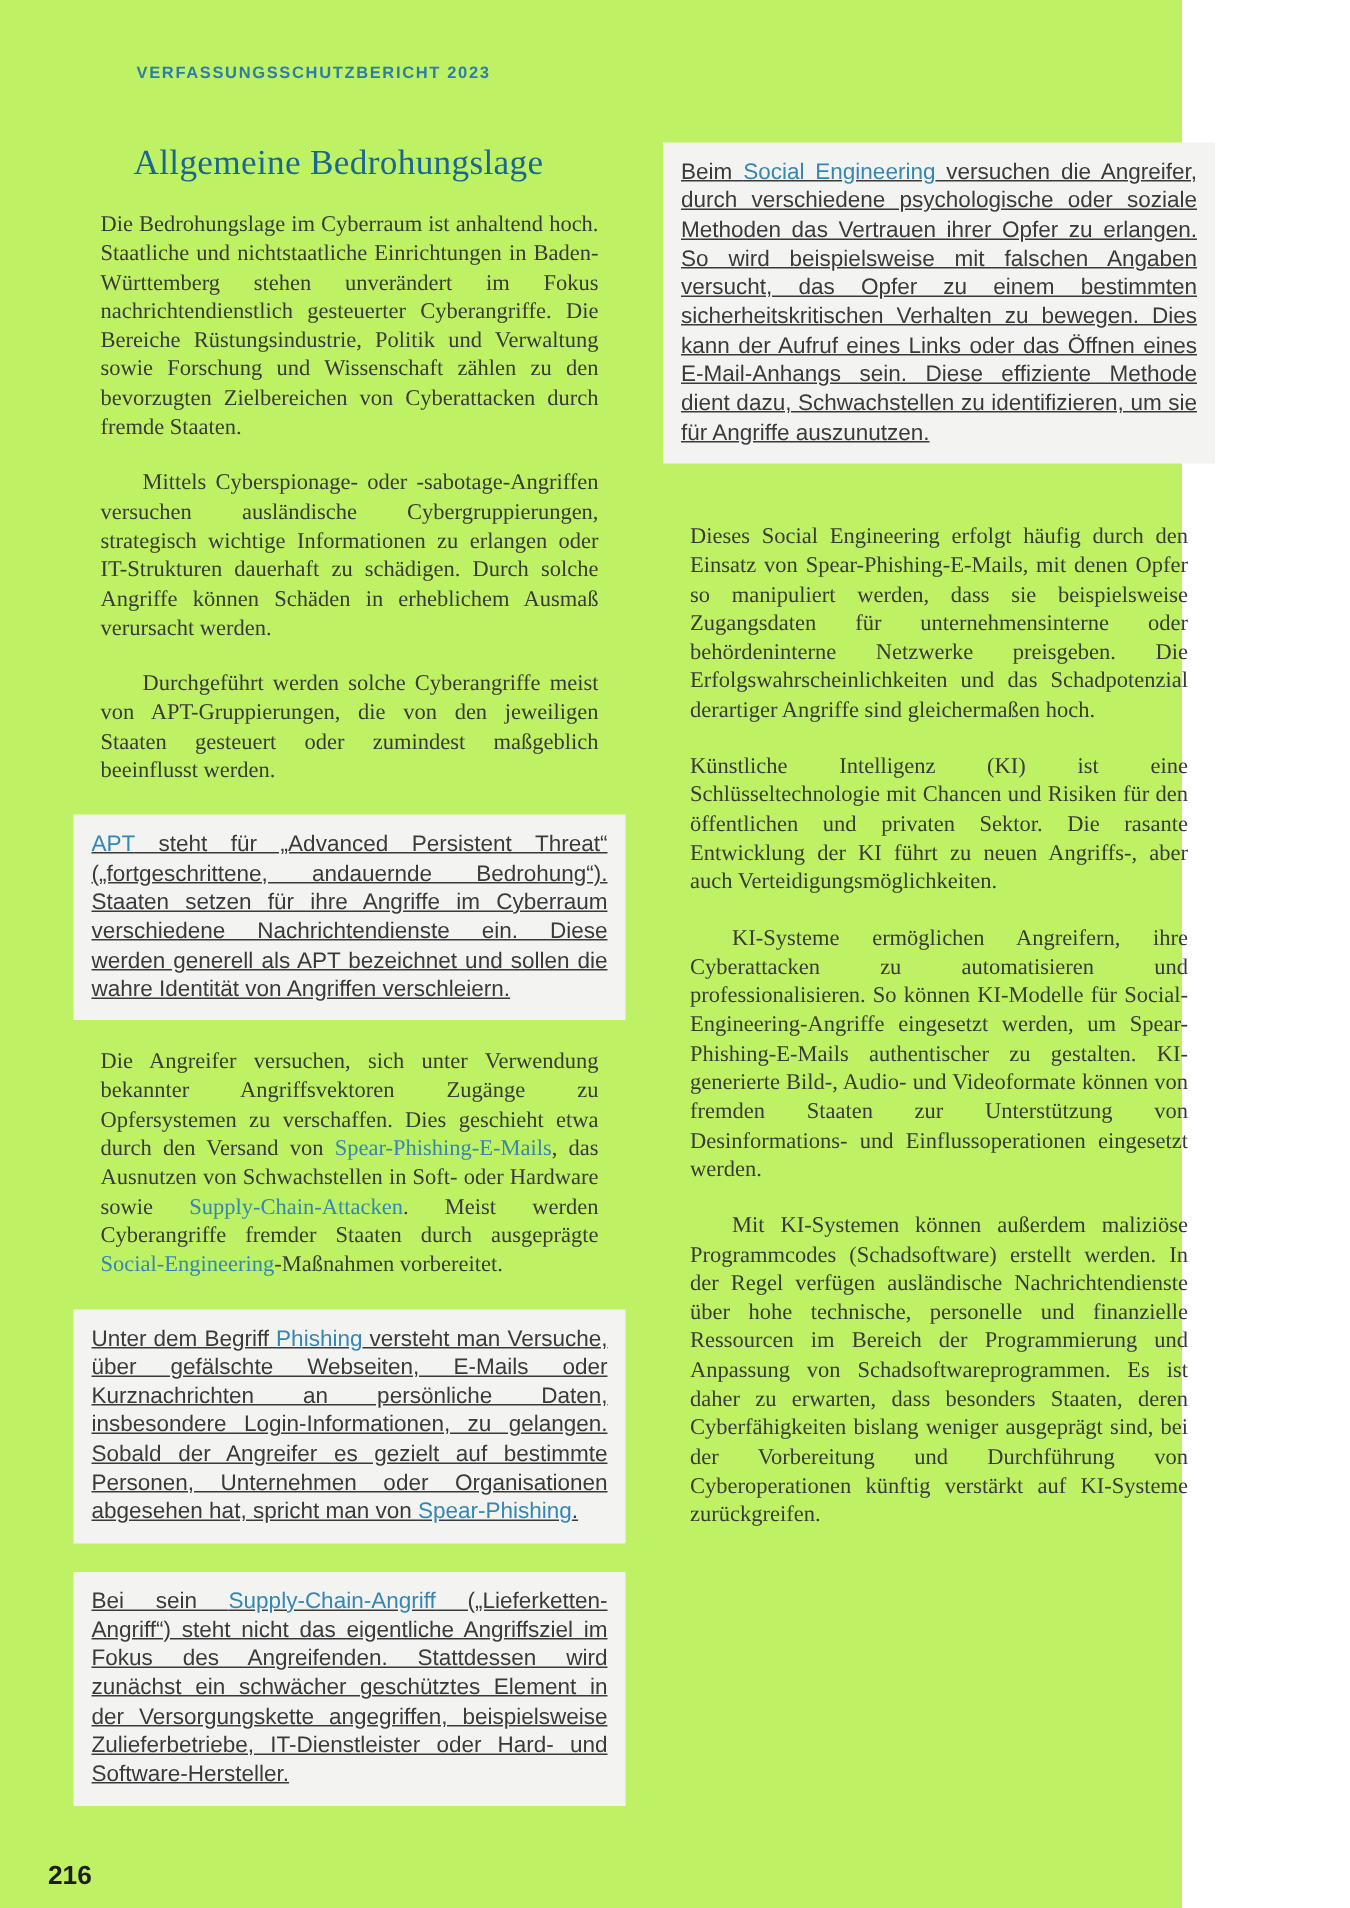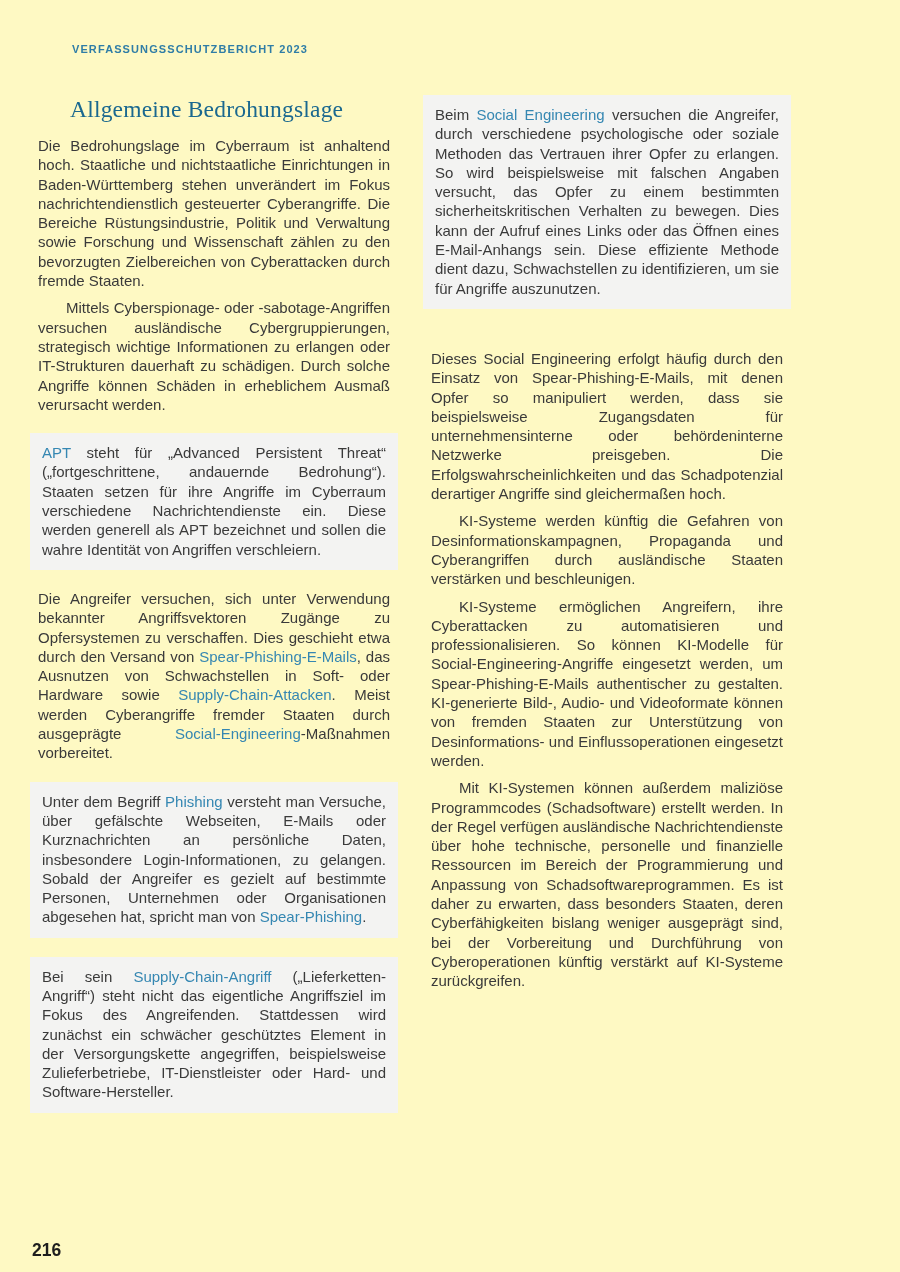--- a/index.html
+++ b/index.html
@@ -4,21 +4,21 @@
 <style>
   * { box-sizing: border-box; }
   html, body { margin: 0; padding: 0; }
   body {
     width: 900px; height: 1272px;
     background: #ffffff;
     font-family: "Liberation Sans", "DejaVu Sans", sans-serif;
     color: var(--body-text, #3a3a3a);
     overflow: hidden;
   }
-  .page { position: relative; width: 900px; height: 1272px; padding: 43px 88px 0 30px; background:#fef9c3; }
+  .page { position: relative; width: 788px; height: 1272px; padding: 43px 88px 0 49px; background:#bef264; }
   .doc-header {
     margin: 0 0 40px 42px;
     font-size: 11px; font-weight: 700;
     letter-spacing: 1.1px;
     color: var(--accent, #2f7da6);
   }
   .columns { display: flex; gap: 25px; align-items: flex-start; }
   .col {
     flex: 0 0 368px; width: 368px;
     font-size: 15px; line-height: 19.3px;
@@ -28,52 +28,54 @@
   .col > :first-child { margin-top: 0; }
   .col-heading {
     font-family: "Liberation Serif", "DejaVu Serif", serif;
     font-weight: 400;
     color: var(--heading, #1a688f);
     font-size: 23.5px; line-height: 28px;
     margin: 26px 0 13px 40px;
     text-align: left;
     letter-spacing: 0.2px;
   }
-  .para { margin: 8px; }
+  .para { margin: 18px; font-family: Liberation Serif, serif; }
   .para.indent { text-indent: 28px; }
   .infobox {
     background: var(--box-bg, #f3f3f2);
     padding: 10px 12px 11px;
     margin: 19px 0;
+    text-decoration: underline;
   }
   .col .infobox:first-child { margin-bottom: 40px; }
   .term-link { color: var(--link, #3587b2); cursor: pointer; }
   .page-number {
     position: absolute; left: 32px; top: 1240px;
     font-size: 17.5px; font-weight: 700;
     color: #1e1e1e;
   }
 </style>
 </head>
 <body>
 
 <div class="page">
   <div class="doc-header">VERFASSUNGSSCHUTZBERICHT 2023</div>
   <div class="columns">
     <div class="col">
         <h2 class="col-heading">Allgemeine Bedrohungslage</h2>
         <div class="para"><span>Die Bedrohungslage im Cyberraum ist anhaltend hoch. Staatliche und nichtstaatliche Einrichtungen in Baden-Württemberg stehen unverändert im Fokus nachrichtendienstlich gesteuerter Cyberangriffe. Die Bereiche Rüstungsindustrie, Politik und Verwaltung sowie Forschung und Wissenschaft zählen zu den bevorzugten Zielbereichen von Cyberattacken durch fremde Staaten.</span></div>
         <div class="para indent"><span>Mittels Cyberspionage- oder -sabotage-Angriffen versuchen ausländische Cybergruppierungen, strategisch wichtige Informationen zu erlangen oder IT-Strukturen dauerhaft zu schädigen. Durch solche Angriffe können Schäden in erheblichem Ausmaß verursacht werden.</span></div>
+        <div class="para indent"><span>Durchgeführt werden solche Cyberangriffe meist von APT-Gruppierungen, die von den jeweiligen Staaten gesteuert oder zumindest maßgeblich beeinflusst werden.</span></div>
         <div class="infobox"><span class="term-link">APT</span><span> steht für „Advanced Persistent Threat“ („fortgeschrittene, andauernde Bedrohung“). Staaten setzen für ihre Angriffe im Cyberraum verschiedene Nachrichtendienste ein. Diese werden generell als APT bezeichnet und sollen die wahre Identität von Angriffen verschleiern.</span></div>
         <div class="para"><span>Die Angreifer versuchen, sich unter Verwendung bekannter Angriffsvektoren Zugänge zu Opfersystemen zu verschaffen. Dies geschieht etwa durch den Versand von </span><span class="term-link">Spear-Phishing-E-Mails</span><span>, das Ausnutzen von Schwachstellen in Soft- oder Hardware sowie </span><span class="term-link">Supply-Chain-Attacken</span><span>. Meist werden Cyberangriffe fremder Staaten durch ausgeprägte </span><span class="term-link">Social-Engineering</span><span>-Maßnahmen vorbereitet.</span></div>
         <div class="infobox"><span>Unter dem Begriff </span><span class="term-link">Phishing</span><span> versteht man Versuche, über gefälschte Webseiten, E-Mails oder Kurznachrichten an persönliche Daten, insbesondere Login-Informationen, zu gelangen. Sobald der Angreifer es gezielt auf bestimmte Personen, Unternehmen oder Organisationen abgesehen hat, spricht man von </span><span class="term-link">Spear-Phishing</span><span>.</span></div>
         <div class="infobox"><span>Bei sein </span><span class="term-link">Supply-Chain-Angriff</span><span> („Lieferketten-Angriff“) steht nicht das eigentliche Angriffsziel im Fokus des Angreifenden. Stattdessen wird zunächst ein schwächer geschütztes Element in der Versorgungskette angegriffen, beispielsweise Zulieferbetriebe, IT-Dienstleister oder Hard- und Software-Hersteller.</span></div>
       </div>
     <div class="col">
         <div class="infobox"><span>Beim </span><span class="term-link">Social Engineering</span><span> versuchen die Angreifer, durch verschiedene psychologische oder soziale Methoden das Vertrauen ihrer Opfer zu erlangen. So wird beispielsweise mit falschen Angaben versucht, das Opfer zu einem bestimmten sicherheitskritischen Verhalten zu bewegen. Dies kann der Aufruf eines Links oder das Öffnen eines E-Mail-Anhangs sein. Diese effiziente Methode dient dazu, Schwachstellen zu identifizieren, um sie für Angriffe auszunutzen.</span></div>
         <div class="para"><span>Dieses Social Engineering erfolgt häufig durch den Einsatz von Spear-Phishing-E-Mails, mit denen Opfer so manipuliert werden, dass sie beispielsweise Zugangsdaten für unternehmensinterne oder behördeninterne Netzwerke preisgeben. Die Erfolgswahrscheinlichkeiten und das Schadpotenzial derartiger Angriffe sind gleichermaßen hoch.</span></div>
-        <div class="para indent"><span>KI-Systeme werden künftig die Gefahren von Desinformationskampagnen, Propaganda und Cyberangriffen durch ausländische Staaten verstärken und beschleunigen.</span></div>
+        <div class="para"><span>Künstliche Intelligenz (KI) ist eine Schlüsseltechnologie mit Chancen und Risiken für den öffentlichen und privaten Sektor. Die rasante Entwicklung der KI führt zu neuen Angriffs-, aber auch Verteidigungsmöglichkeiten.</span></div>
         <div class="para indent"><span>KI-Systeme ermöglichen Angreifern, ihre Cyberattacken zu automatisieren und professionalisieren. So können KI-Modelle für Social-Engineering-Angriffe eingesetzt werden, um Spear-Phishing-E-Mails authentischer zu gestalten. KI-generierte Bild-, Audio- und Videoformate können von fremden Staaten zur Unterstützung von Desinformations- und Einflussoperationen eingesetzt werden.</span></div>
         <div class="para indent"><span>Mit KI-Systemen können außerdem maliziöse Programmcodes (Schadsoftware) erstellt werden. In der Regel verfügen ausländische Nachrichtendienste über hohe technische, personelle und finanzielle Ressourcen im Bereich der Programmierung und Anpassung von Schadsoftwareprogrammen. Es ist daher zu erwarten, dass besonders Staaten, deren Cyberfähigkeiten bislang weniger ausgeprägt sind, bei der Vorbereitung und Durchführung von Cyberoperationen künftig verstärkt auf KI-Systeme zurückgreifen.</span></div>
       </div>
   </div>
   <div class="page-number">216</div>
 </div>
 
 </body></html>

